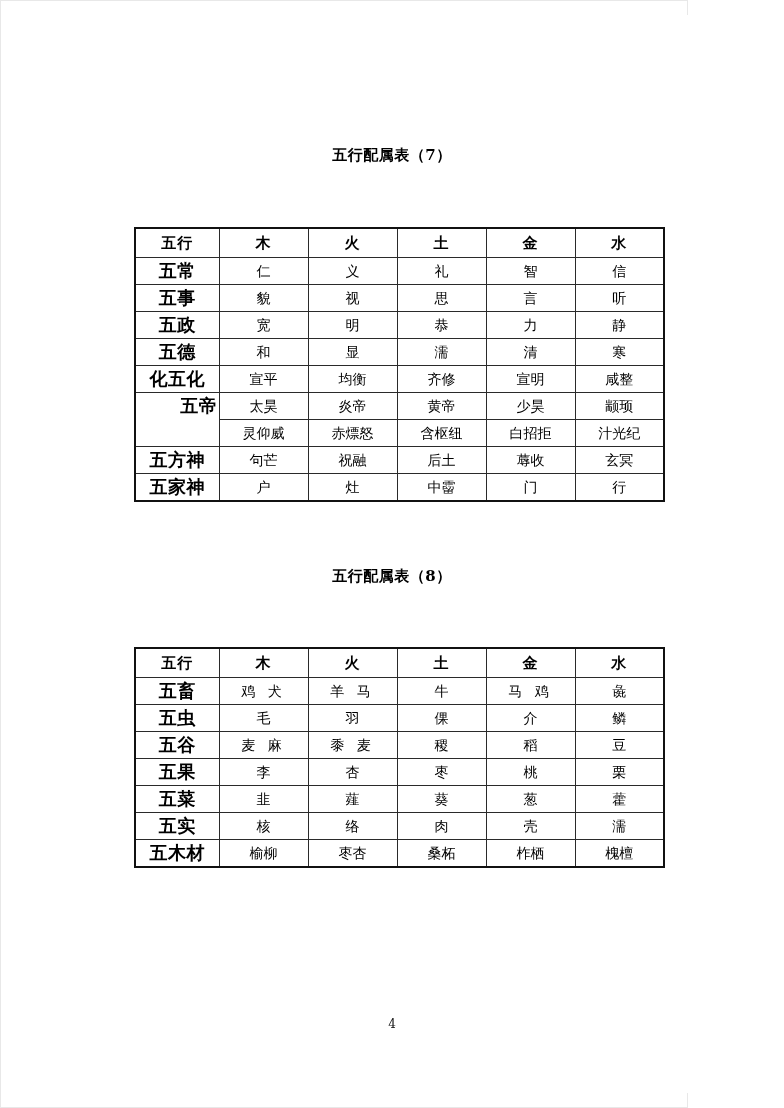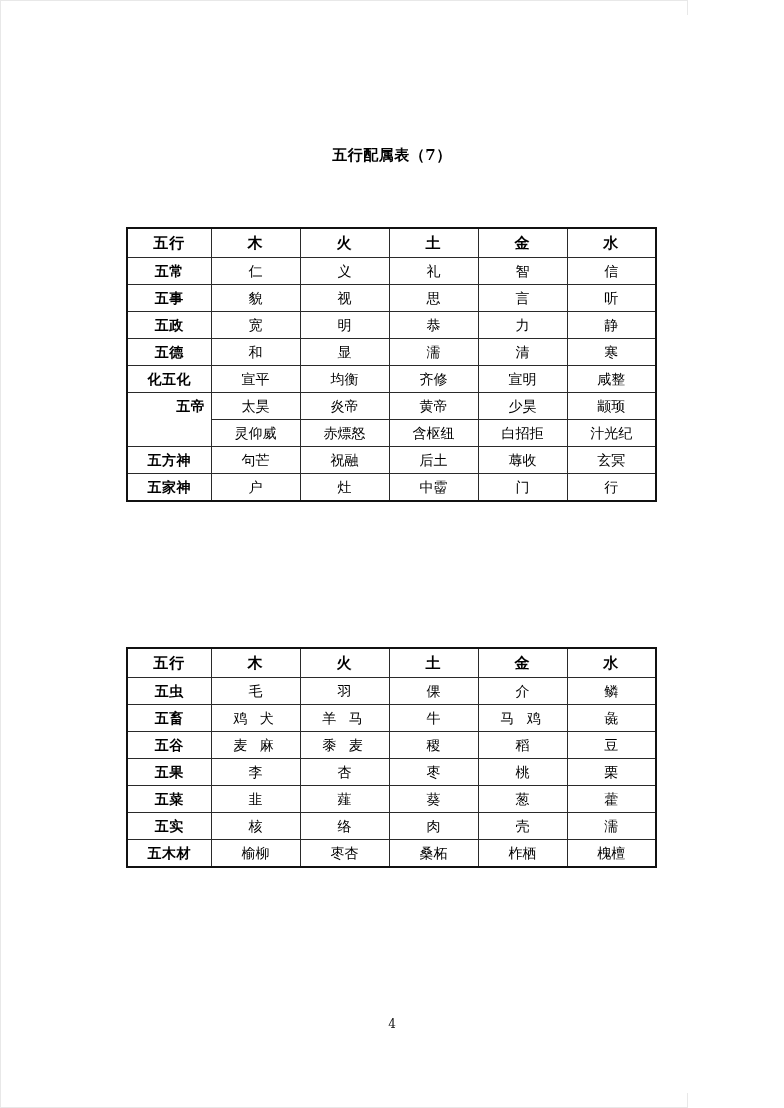--- a/index.html
+++ b/index.html
@@ -46,37 +46,38 @@
 
   .tbl-wrap-1 { position: absolute; left: 109px; top: 212px; }
   .tbl-wrap-2 { position: absolute; left: 109px; top: 632px; }
 
   table.wx {
     border-collapse: collapse;
     table-layout: fixed;
     width: 531px;
     border: 2px solid #111;
     background: #fff;
+    margin-left: 8px;
   }
   table.wx td {
     border: 1px solid #2a2a2a;
     height: 26px;
     line-height: 26px;
     text-align: center;
     vertical-align: middle;
     font-size: 14px;
     font-family: "DejaVu Serif", "Liberation Serif", serif;
     padding: 0 1px;
     overflow: hidden;
     white-space: nowrap;
   }
   table.wx td.rowhead {
     font-weight: bold;
     font-family: "DejaVu Sans", "Liberation Sans", sans-serif;
-    font-size: 14px;
+    font-size: 18px;
     letter-spacing: 0.5px;
   }
   table.wx tr.header td {
     font-weight: bold;
     font-family: "DejaVu Sans", "Liberation Sans", sans-serif;
     font-size: 15px;
     height: 28px;
     line-height: 28px;
     letter-spacing: 1px;
   }
@@ -205,20 +206,21 @@
             <td>户</td>
             <td>灶</td>
             <td>中霤</td>
             <td>门</td>
             <td>行</td>
           </tr>
         </tbody>
       </table>
     </div>
 
+    <div class="doc-title title-2">五行配属表（8）</div>
 
     <div class="tbl-wrap-2">
       <table class="wx">
         <colgroup>
           <col class="col-label">
             <col class="col-elem">
             <col class="col-elem">
           <col class="col-elem">
             <col class="col-elem">
             <col class="col-elem">
@@ -227,37 +229,37 @@
           <tr class="header">
             <td>五行</td>
             <td>木</td>
             <td>火</td>
             <td>土</td>
             <td>金</td>
             <td>水</td>
           </tr>
 
           <tr>
+            <td class="rowhead">五畜</td>
+            <td class="spaced">鸡 犬</td>
+            <td class="spaced">羊 马</td>
+            <td>牛</td>
+            <td class="spaced">马 鸡</td>
+            <td>彘</td>
+          </tr>
+
+          <tr>
             <td class="rowhead">五虫</td>
             <td>毛</td>
             <td>羽</td>
             <td>倮</td>
             <td>介</td>
             <td>鳞</td>
           </tr>
 
-          <tr>
-            <td class="rowhead">五畜</td>
-            <td class="spaced">鸡 犬</td>
-            <td class="spaced">羊 马</td>
-            <td>牛</td>
-            <td class="spaced">马 鸡</td>
-            <td>彘</td>
-          </tr>
-
 
 
           <tr>
             <td class="rowhead">五谷</td>
             <td class="spaced">麦 麻</td>
             <td class="spaced">黍 麦</td>
             <td>稷</td>
             <td>稻</td>
             <td>豆</td>
           </tr>

